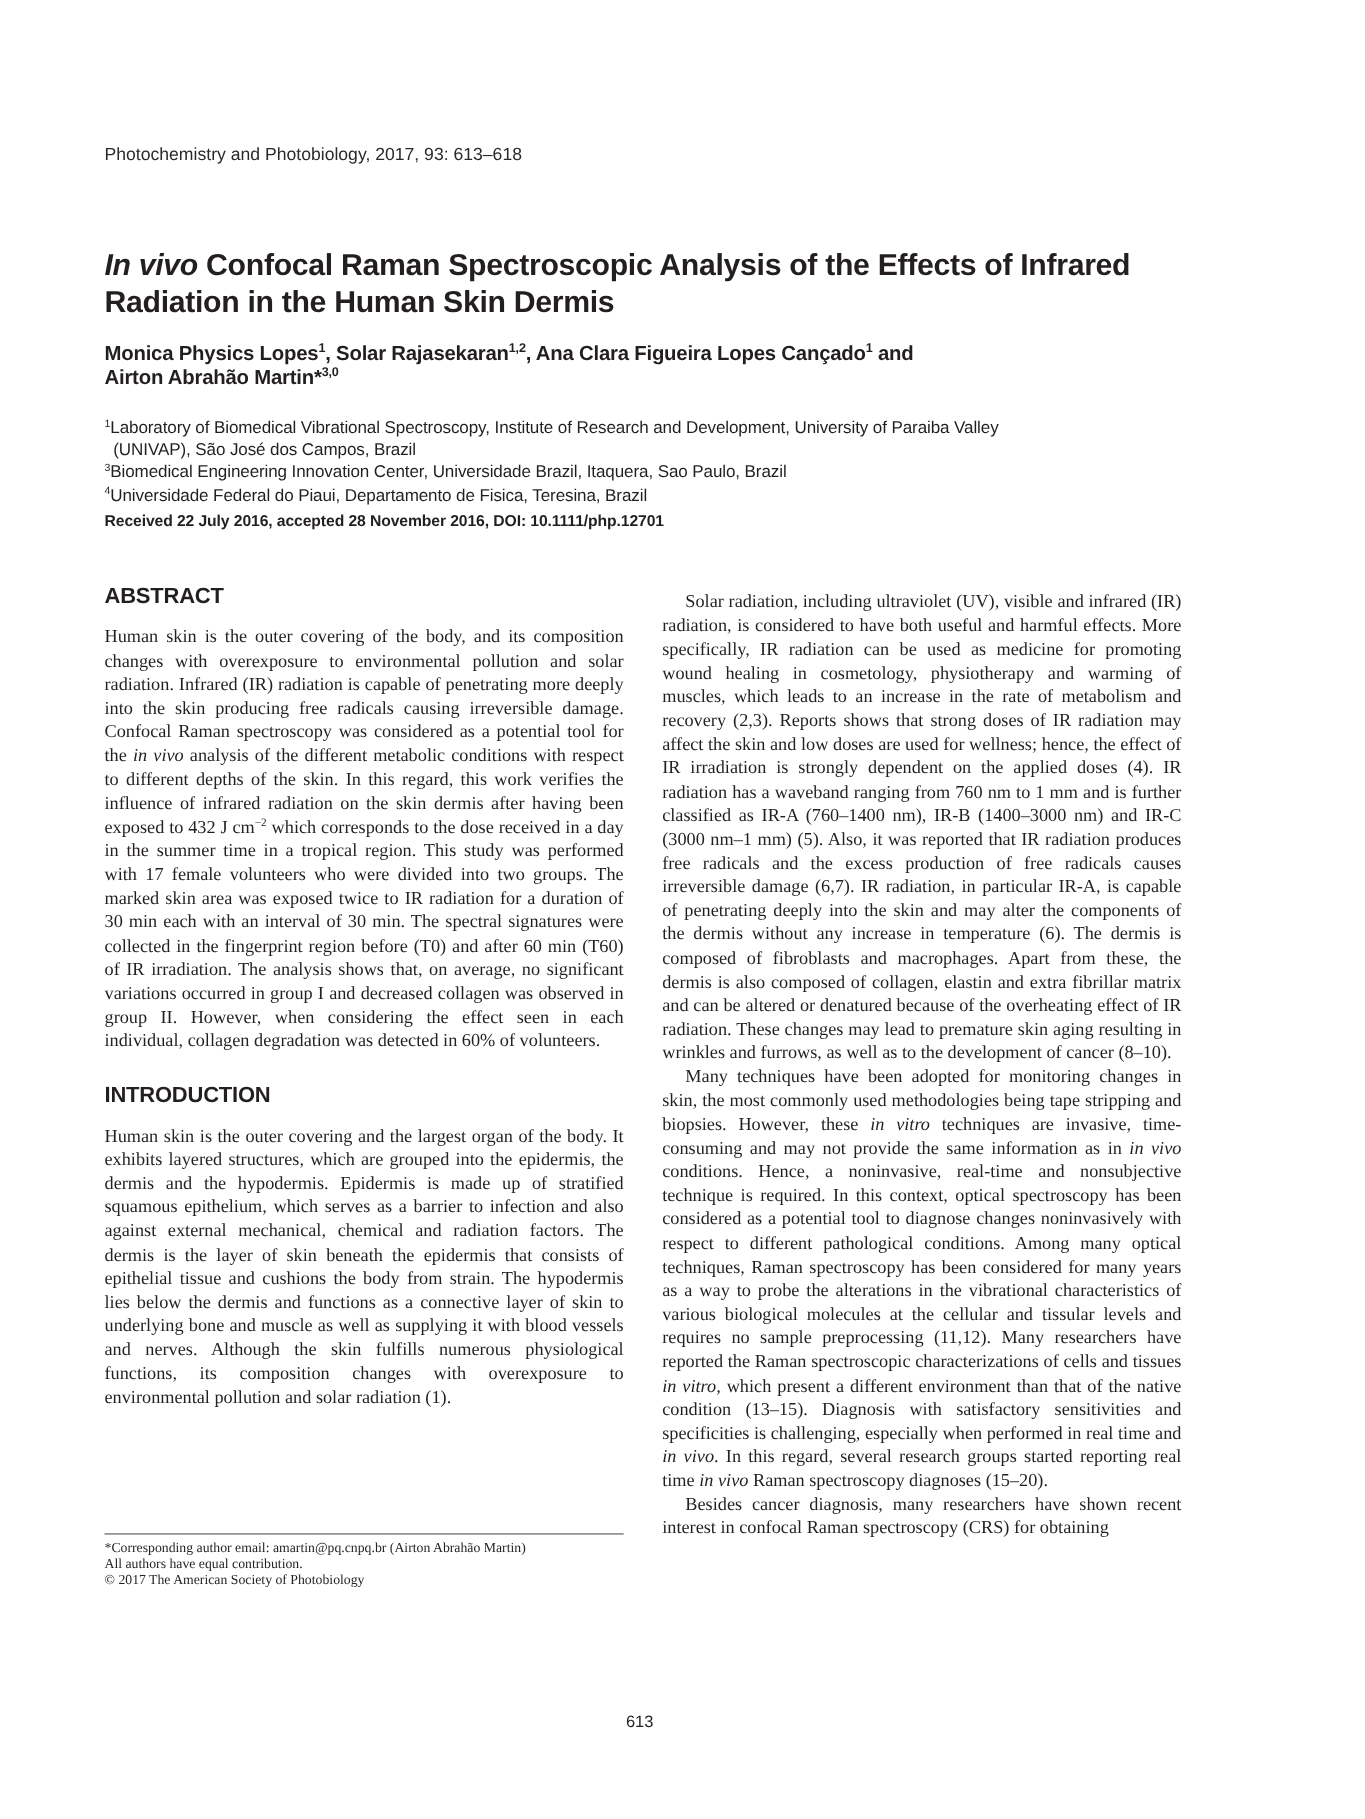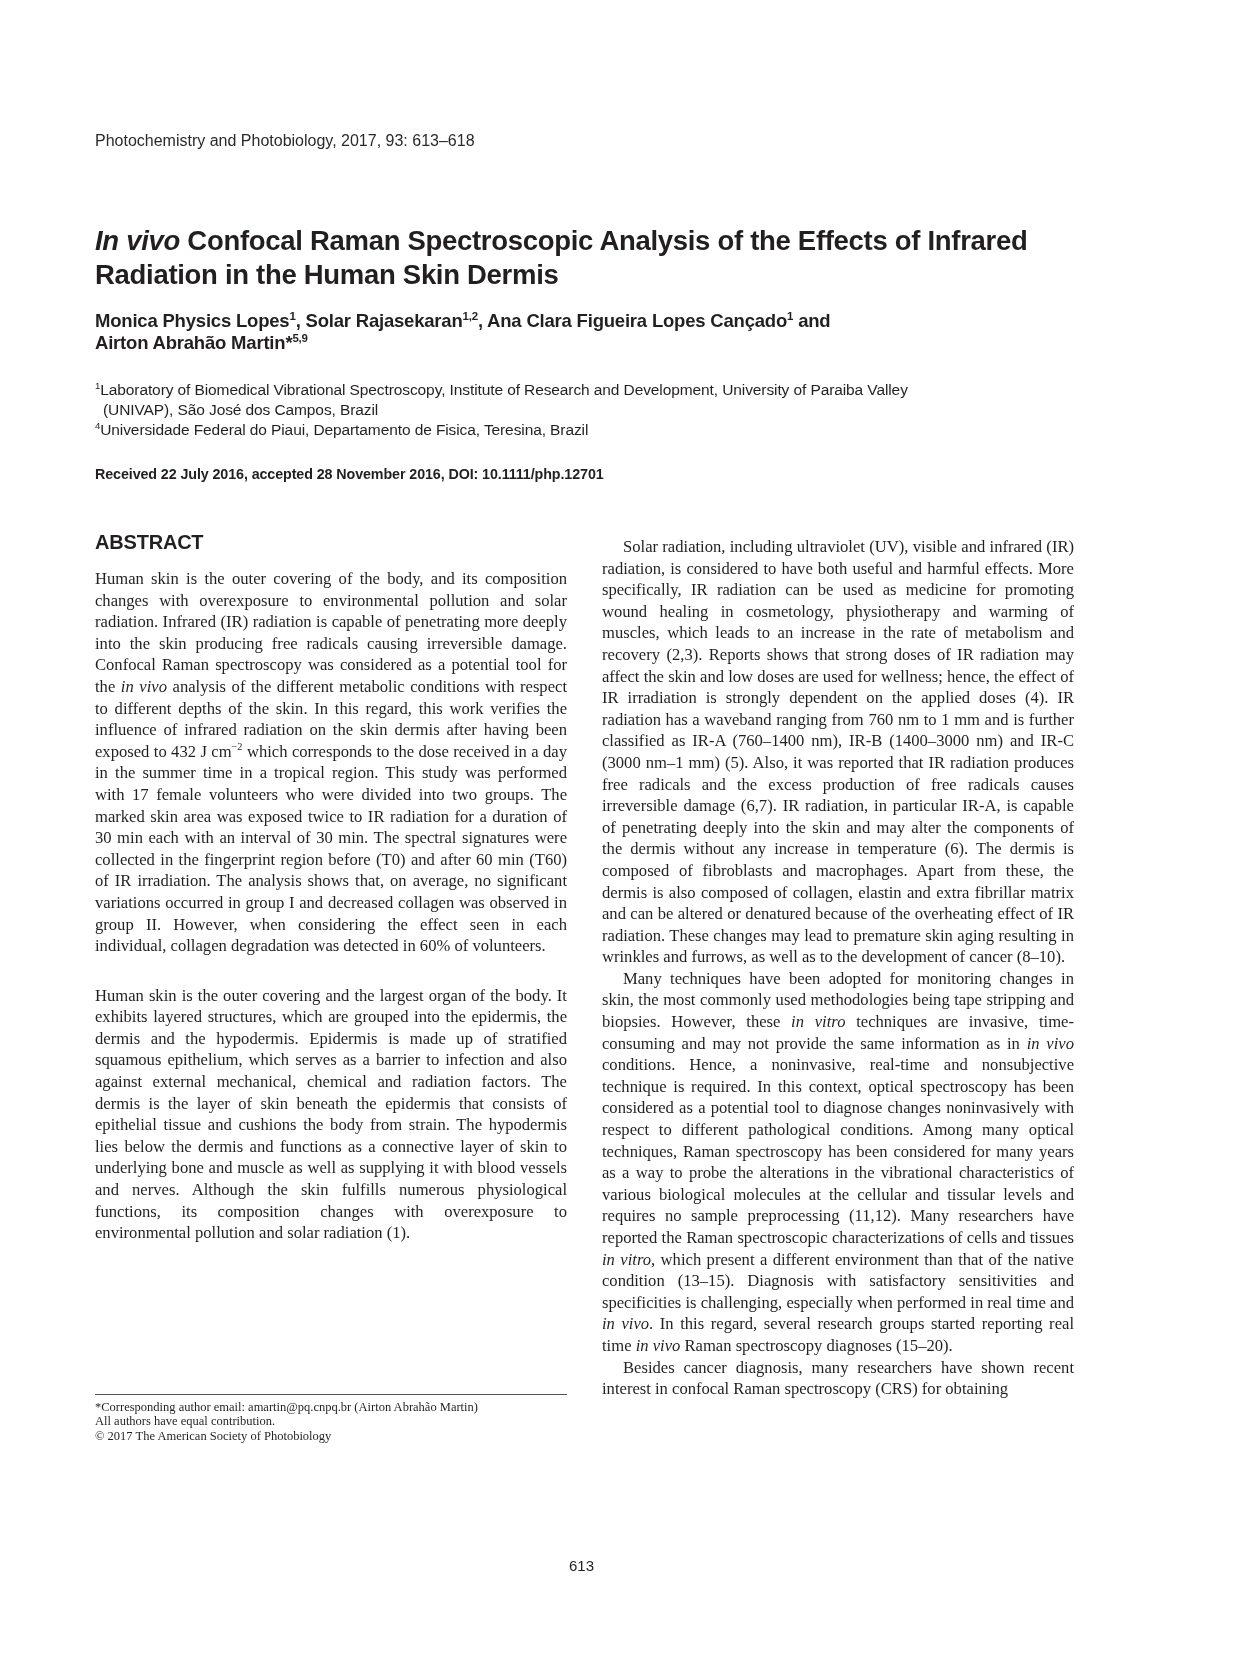--- a/index.html
+++ b/index.html
@@ -40,34 +40,36 @@
     #page-number { position: absolute; left: 569px; top: 1557px; font-family: "Liberation Sans", sans-serif; font-size: 15px; }
   </style>
 </head>
 <body>
 
 <div id="journal-header" class="sans">Photochemistry and Photobiology, 2017, 93: 613–618</div>
 
 <h1 id="title" class="sans"><span class="italic">In vivo</span><span> Confocal Raman Spectroscopic Analysis of the Effects of Infrared Radiation in the Human Skin Dermis</span></h1>
 
 <div id="authors" class="sans">
-  <span><span>Monica Physics Lopes</span><sup>1</sup><span>, </span></span><span><span>Solar Rajasekaran</span><sup>1,2</sup><span>, </span></span><span><span>Ana Clara Figueira Lopes Cançado</span><sup>1</sup><span> and </span></span><br><span><span>Airton Abrahão Martin*</span><sup>5,9</sup></span>
+  <span><span>Monica Physics Lopes</span><sup>1</sup><span>, </span></span><span><span>Solar Rajasekaran</span><sup>1,2</sup><span>, </span></span><span><span>Ana Clara Figueira Lopes Cançado</span><sup>1</sup><span> and </span></span><br><span><span>Airton Abrahão Martin*</span><sup>3,0</sup></span>
 </div>
 
 <div id="affiliations" class="sans">
   <div class="aff"><sup>1</sup><span>Laboratory of Biomedical Vibrational Spectroscopy, Institute of Research and Development, University of Paraiba Valley</span></div>
   <div class="aff indent">(UNIVAP), São José dos Campos, Brazil</div>
+  <div class="aff"><sup>3</sup><span>Biomedical Engineering Innovation Center, Universidade Brazil, Itaquera, Sao Paulo, Brazil</span></div>
   <div class="aff"><sup>4</sup><span>Universidade Federal do Piaui, Departamento de Fisica, Teresina, Brazil</span></div>
 </div>
 
 <div id="received" class="sans">Received 22 July 2016, accepted 28 November 2016, DOI: 10.1111/php.12701</div>
 
 <div id="left-col" class="col">
   <h2 class="section">ABSTRACT</h2>
   <p id="abstract-body" class="para bold"><span>Human skin is the outer covering of the body, and its composition changes with overexposure to environmental pollution and solar radiation. Infrared (IR) radiation is capable of penetrating more deeply into the skin producing free radicals causing irreversible damage. Confocal Raman spectroscopy was considered as a potential tool for the </span><i>in vivo</i><span> analysis of the different metabolic conditions with respect to different depths of the skin. In this regard, this work verifies the influence of infrared radiation on the skin dermis after having been exposed to 432 J cm</span><sup>−2</sup><span> which corresponds to the dose received in a day in the summer time in a tropical region. This study was performed with 17 female volunteers who were divided into two groups. The marked skin area was exposed twice to IR radiation for a duration of 30 min each with an interval of 30 min. The spectral signatures were collected in the fingerprint region before (T0) and after 60 min (T60) of IR irradiation. The analysis shows that, on average, no significant variations occurred in group I and decreased collagen was observed in group II. However, when considering the effect seen in each individual, collagen degradation was detected in 60% of volunteers.</span></p>
+  <h2 id="intro-heading" class="section">INTRODUCTION</h2>
   <p class="para">Human skin is the outer covering and the largest organ of the body. It exhibits layered structures, which are grouped into the epidermis, the dermis and the hypodermis. Epidermis is made up of stratified squamous epithelium, which serves as a barrier to infection and also against external mechanical, chemical and radiation factors. The dermis is the layer of skin beneath the epidermis that consists of epithelial tissue and cushions the body from strain. The hypodermis lies below the dermis and functions as a connective layer of skin to underlying bone and muscle as well as supplying it with blood vessels and nerves. Although the skin fulfills numerous physiological functions, its composition changes with overexposure to environmental pollution and solar radiation (1).</p>
 </div>
 
 <div id="footnote">
   <div>*Corresponding author email: amartin@pq.cnpq.br (Airton Abrahão Martin)</div>
   <div>All authors have equal contribution.</div>
   <div>© 2017 The American Society of Photobiology</div>
 </div>
 
 <div id="right-col" class="col">

